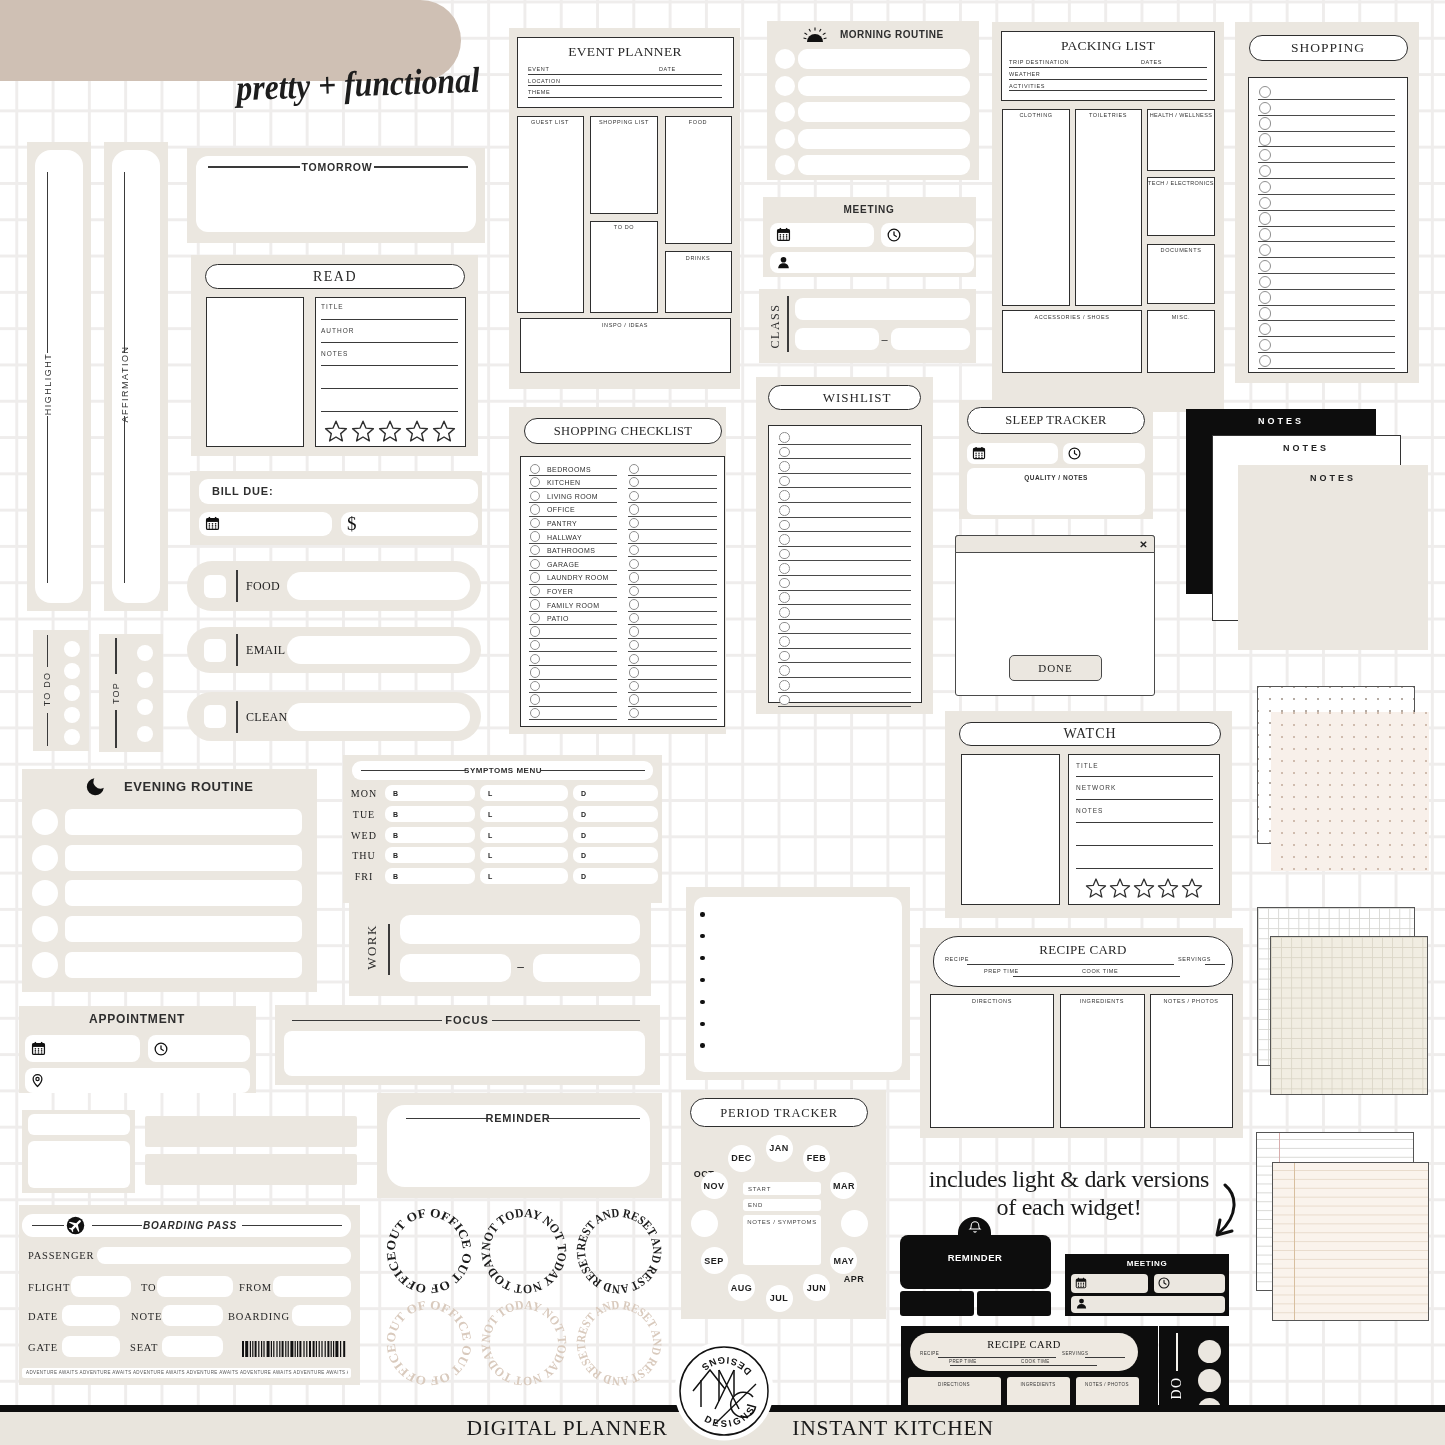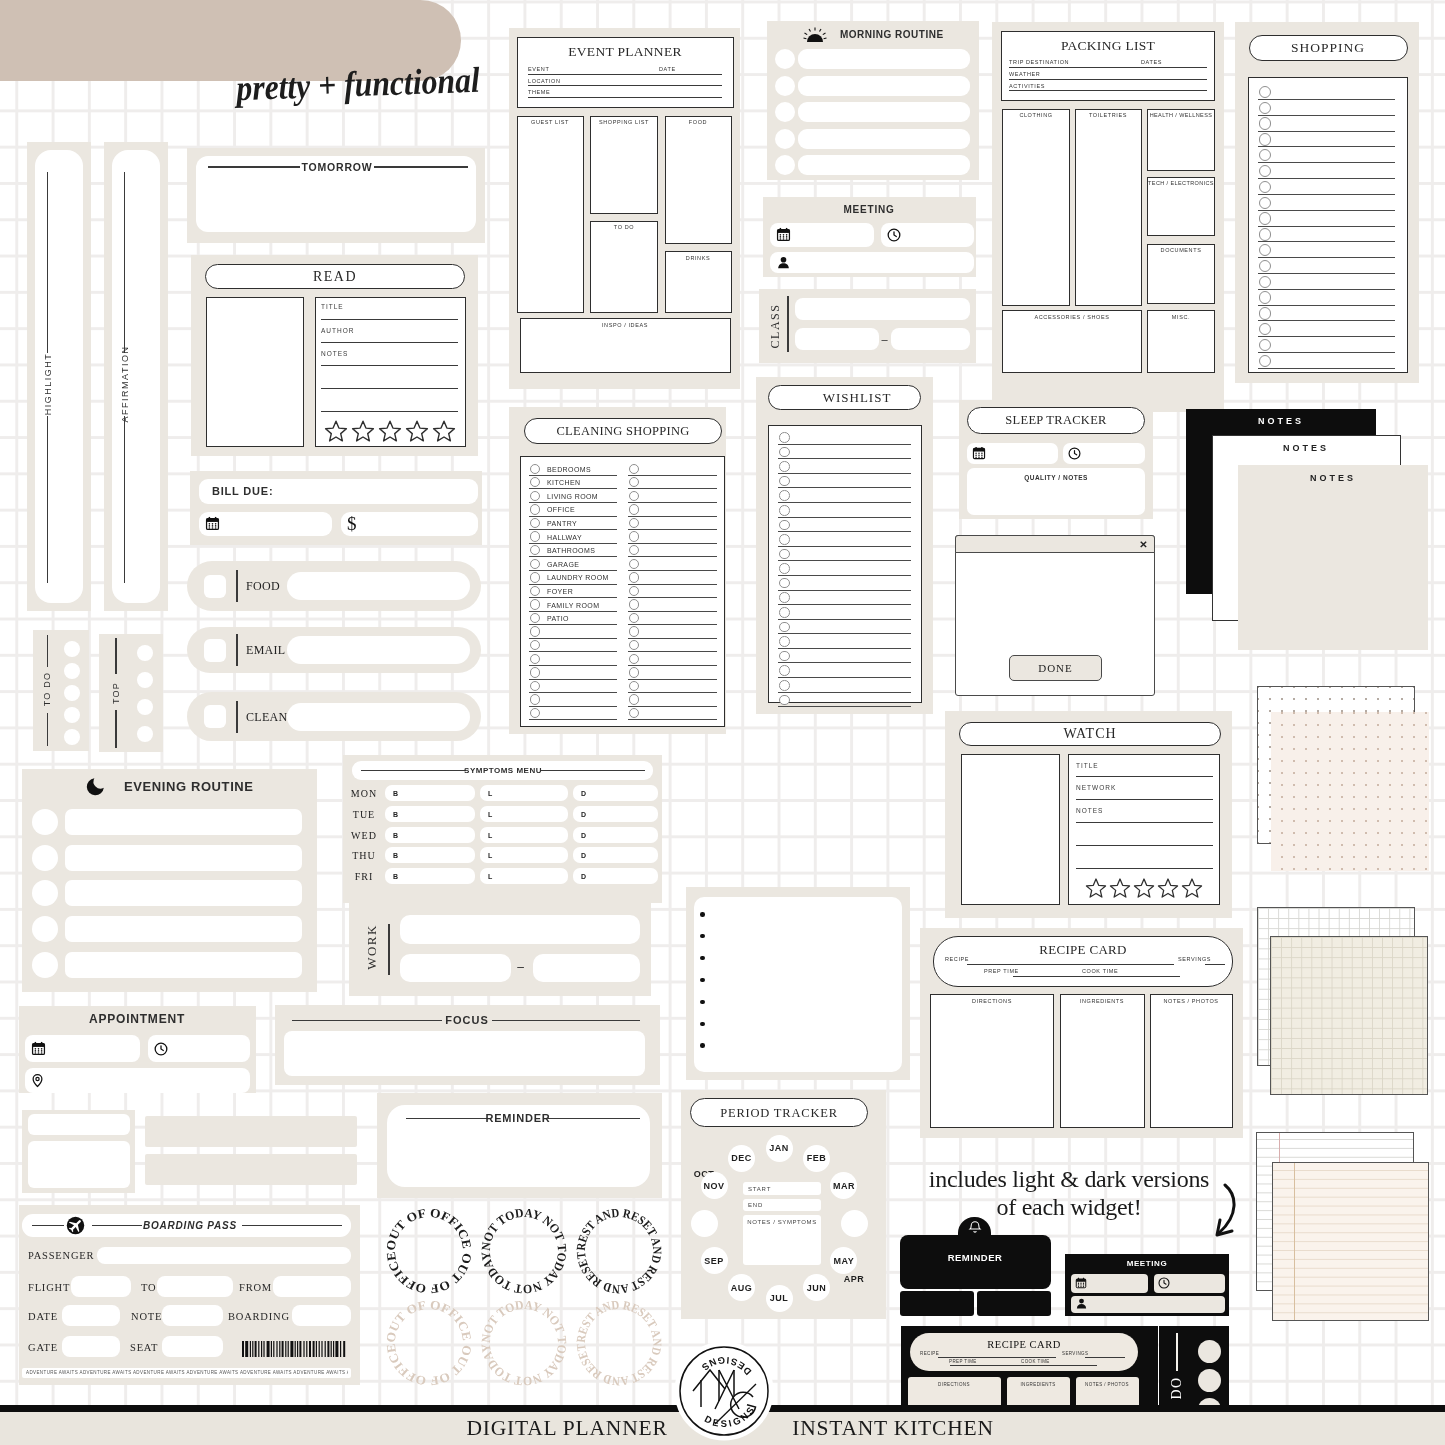--- a/index.html
+++ b/index.html
@@ -397,21 +397,21 @@
 <div class="bg" style="left:759px;top:289px;width:217px;height:74px;"></div>
 <div class="t sf" style="left:775px;top:326px;transform:translate(-50%,-50%) rotate(-90deg);font-size:12px;letter-spacing:1.5px;color:#2e2e2e;">CLASS</div>
 <div class="vln" style="left:787px;top:296px;height:56px;width:1.8px;background:#3a3a3a;"></div>
 <div class="w" style="left:795px;top:298px;width:175px;height:22px;border-radius:8px;"></div>
 <div class="w" style="left:795px;top:328px;width:84px;height:22px;border-radius:8px;"></div>
 <div class="t" style="left:885px;top:339px;transform:translate(-50%,-50%);font-size:11px;letter-spacing:1px;color:#282828;">–</div>
 <div class="w" style="left:891px;top:328px;width:79px;height:22px;border-radius:8px;"></div>
 
 <div class="bg" style="left:509px;top:407px;width:217px;height:327px;"></div>
 <div class="w" style="left:524px;top:418px;width:198px;height:26px;border:1.4px solid #2e2e2e;border-radius:13px;"></div>
-<div class="t sf" style="left:623px;top:431px;transform:translate(-50%,-50%);font-size:12.5px;letter-spacing:0.3px;color:#282828;">CLEANING SHOPPING</div>
+<div class="t sf" style="left:623px;top:431px;transform:translate(-50%,-50%);font-size:12.5px;letter-spacing:0.3px;color:#282828;">SHOPPING CHECKLIST</div>
 
 <div class="w" style="left:520px;top:456px;width:205px;height:271px;border:1.4px solid #2e2e2e;"></div>
 <div class="a" style="left:529.8px;top:463.5px;width:10.4px;height:10.4px;border-radius:50%;border:1.2px solid #8f8f8f;background:#fff;"></div>
 <div class="ln" style="left:529px;top:475px;width:88px;height:1px;background:#4a4a4a;"></div>
 <div class="t" style="left:547px;top:468.7px;transform:translate(0,-50%);font-size:7px;letter-spacing:0.4px;color:#2f2f2f;">BEDROOMS</div>
 <div class="a" style="left:628.8px;top:463.5px;width:10.4px;height:10.4px;border-radius:50%;border:1.2px solid #8f8f8f;background:#fff;"></div>
 <div class="ln" style="left:628px;top:475px;width:89px;height:1px;background:#4a4a4a;"></div>
 <div class="a" style="left:529.8px;top:477.08px;width:10.4px;height:10.4px;border-radius:50%;border:1.2px solid #8f8f8f;background:#fff;"></div>
 <div class="ln" style="left:529px;top:488px;width:88px;height:1px;background:#4a4a4a;"></div>
 <div class="t" style="left:547px;top:482.28px;transform:translate(0,-50%);font-size:7px;letter-spacing:0.4px;color:#2f2f2f;">KITCHEN</div>

